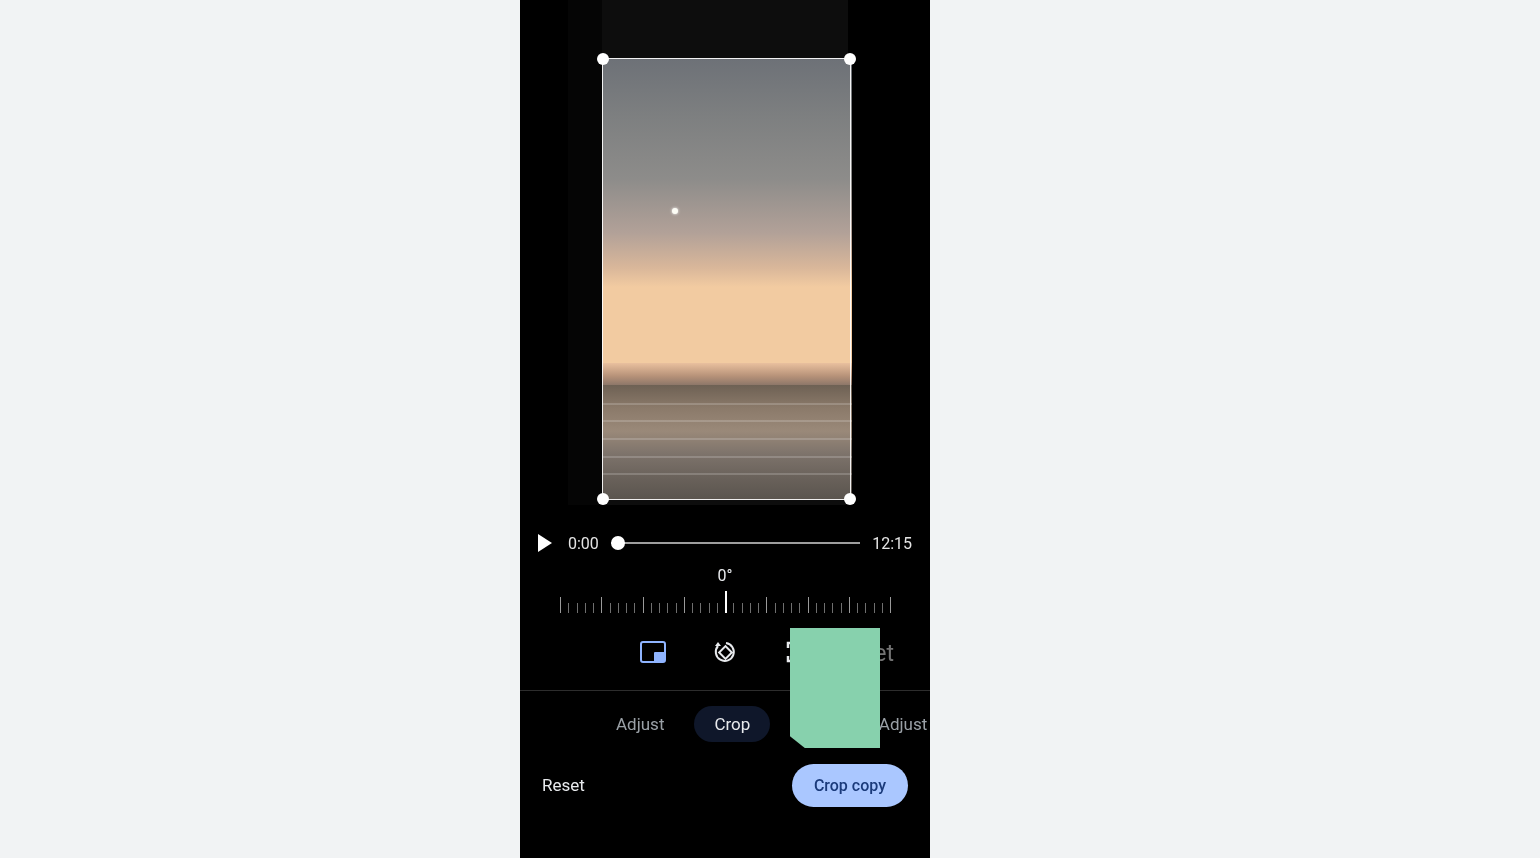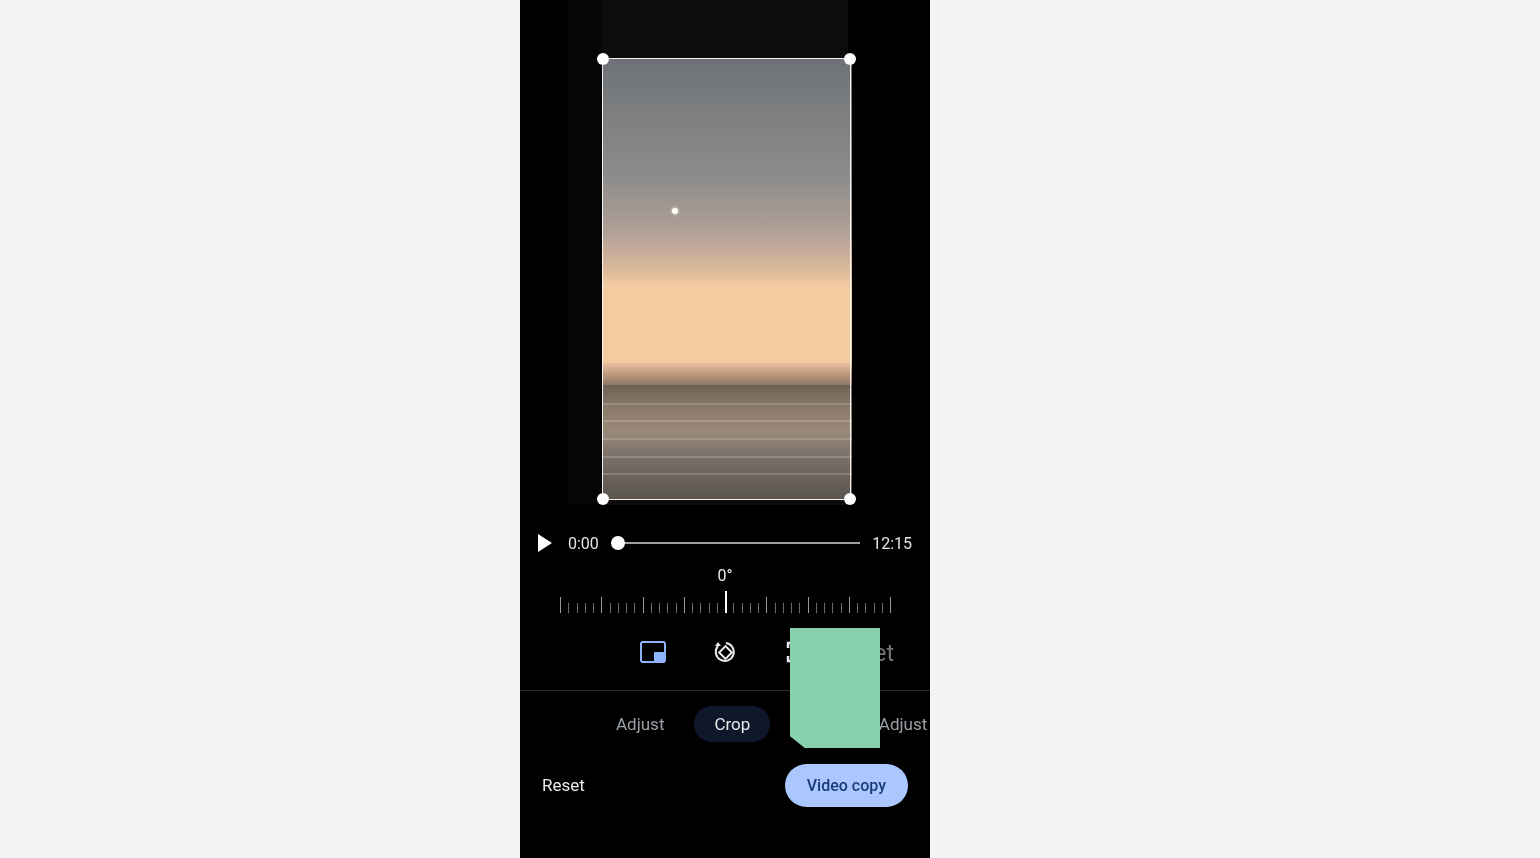--- a/index.html
+++ b/index.html
@@ -151,21 +151,21 @@
 
   <div class="tabs">
     <span class="tab">Adjust</span>
     <span class="tab active">Crop</span>
     <span class="tab">Adjust</span>
     <span class="tab">Adjust</span>
   </div>
 
   <div class="bottom">
     <span class="cancel">Reset</span>
-    <span class="save">Video copy</span>
+    <span class="save">Crop copy</span>
   </div>
 
 </div>
 
 <svg class="annot" width="90" height="120">
   <defs>
       <marker id="ah" markerWidth="14" markerHeight="14" refX="7" refY="7" orient="auto">
         <path d="M0,0 L14,7 L0,14 Z" fill="#87d1ad"></path>
       </marker>
     </defs>

